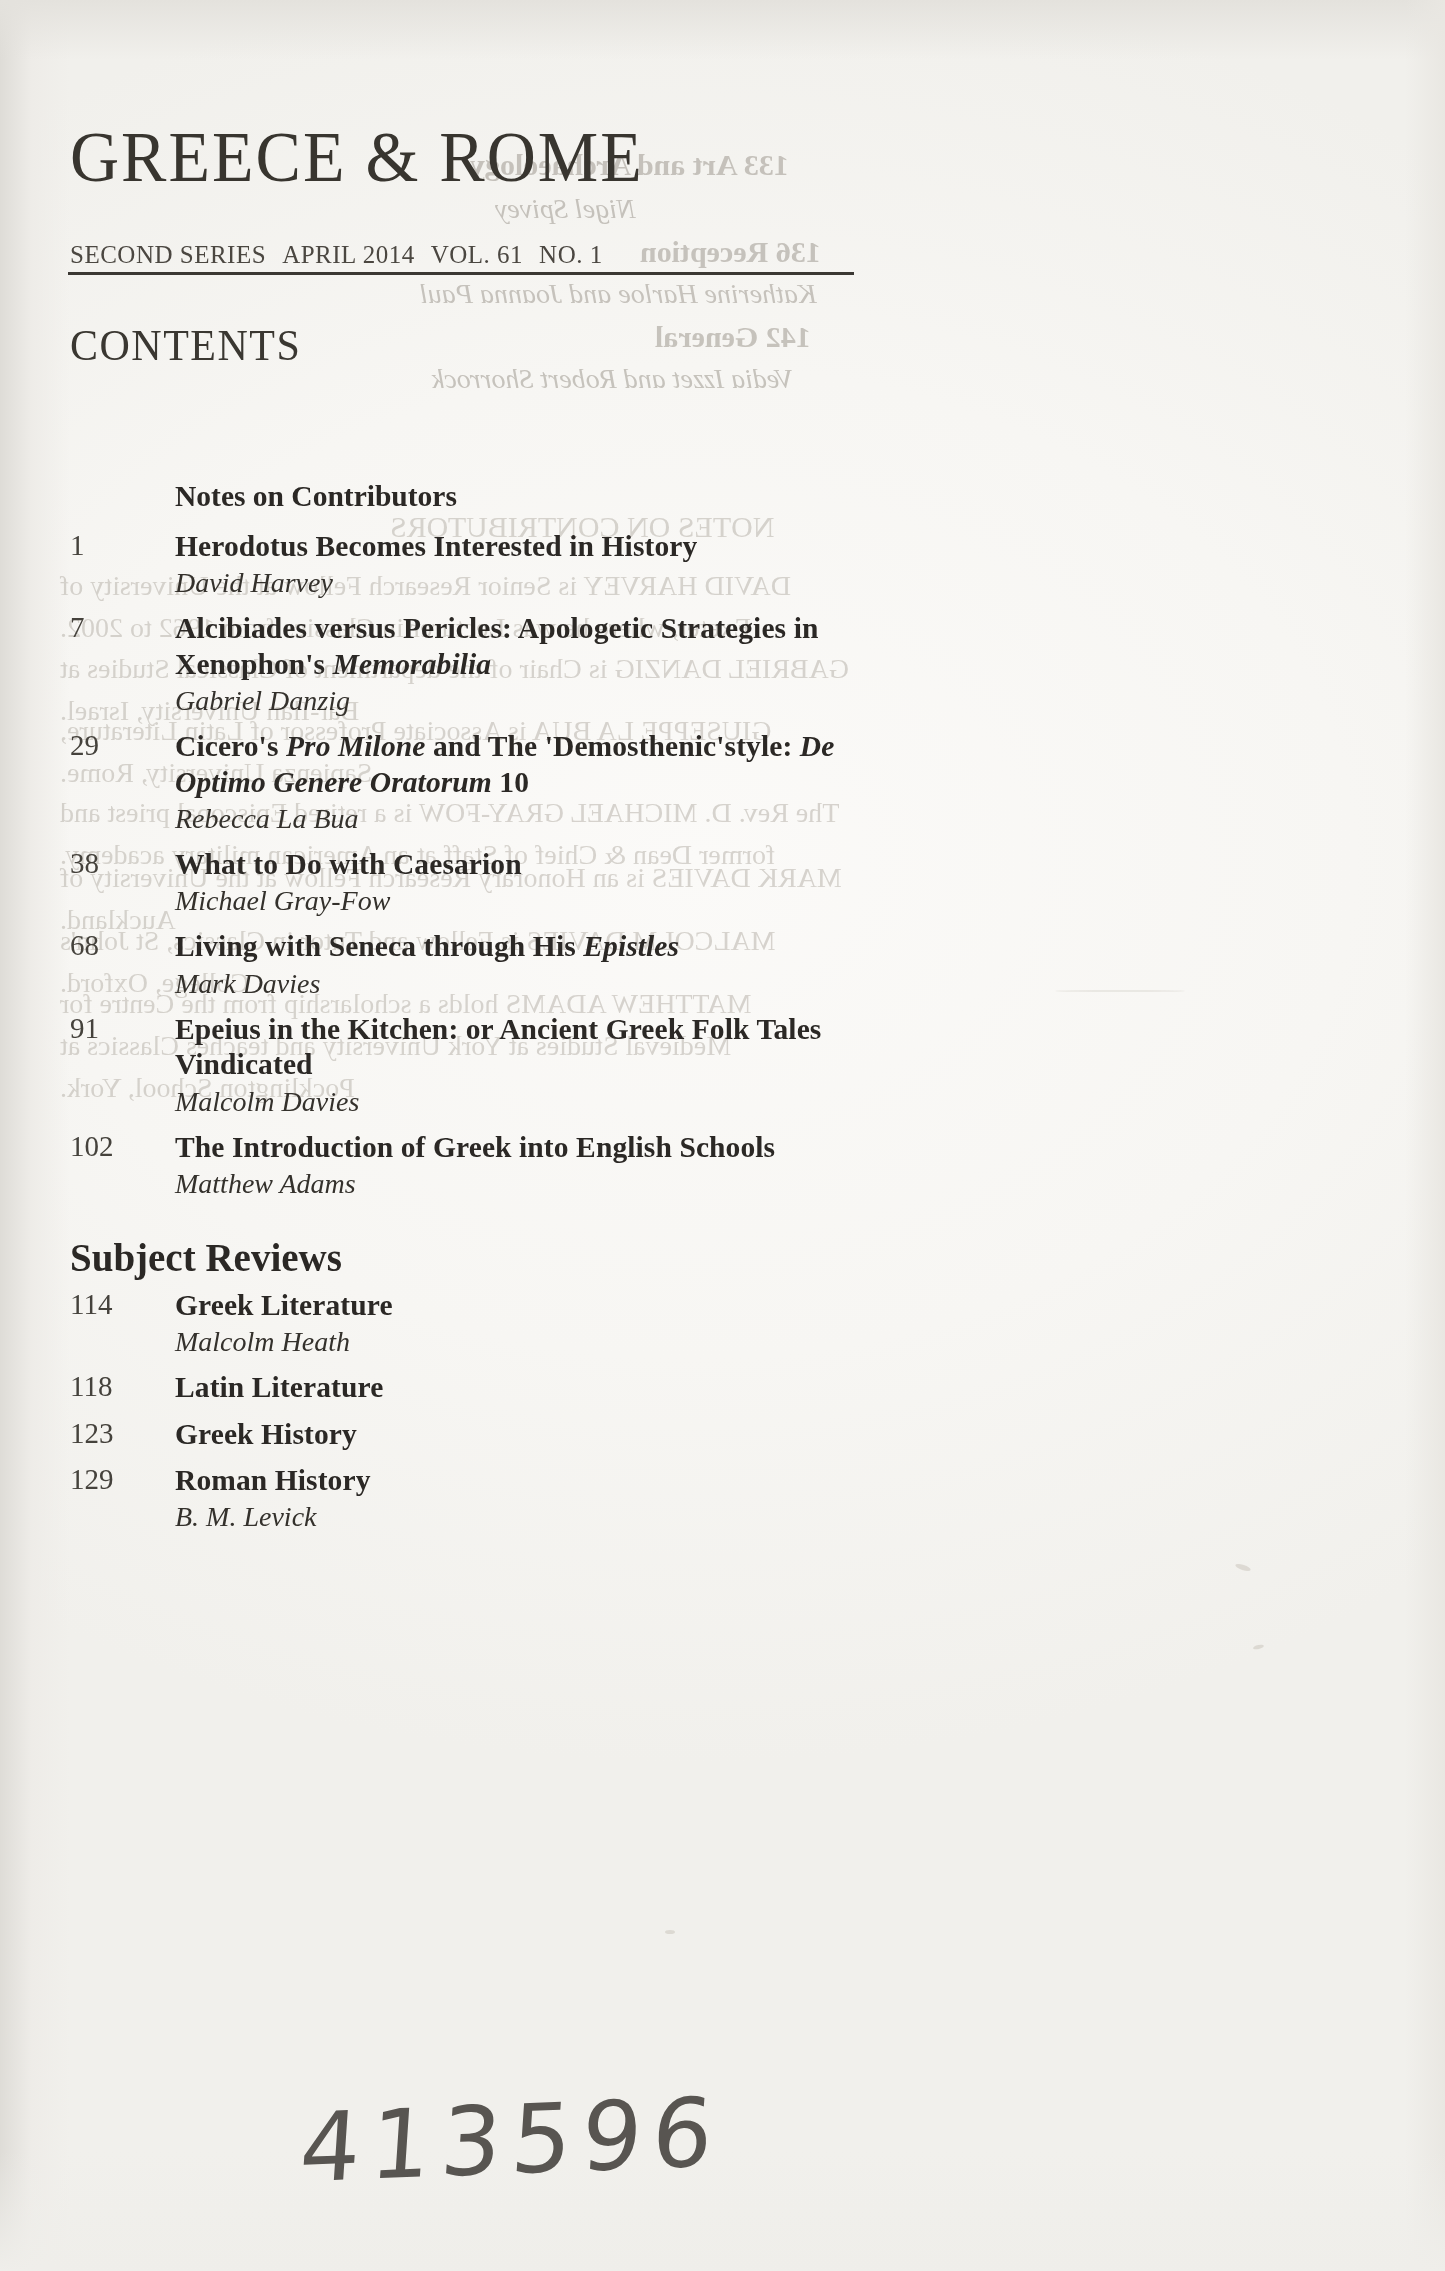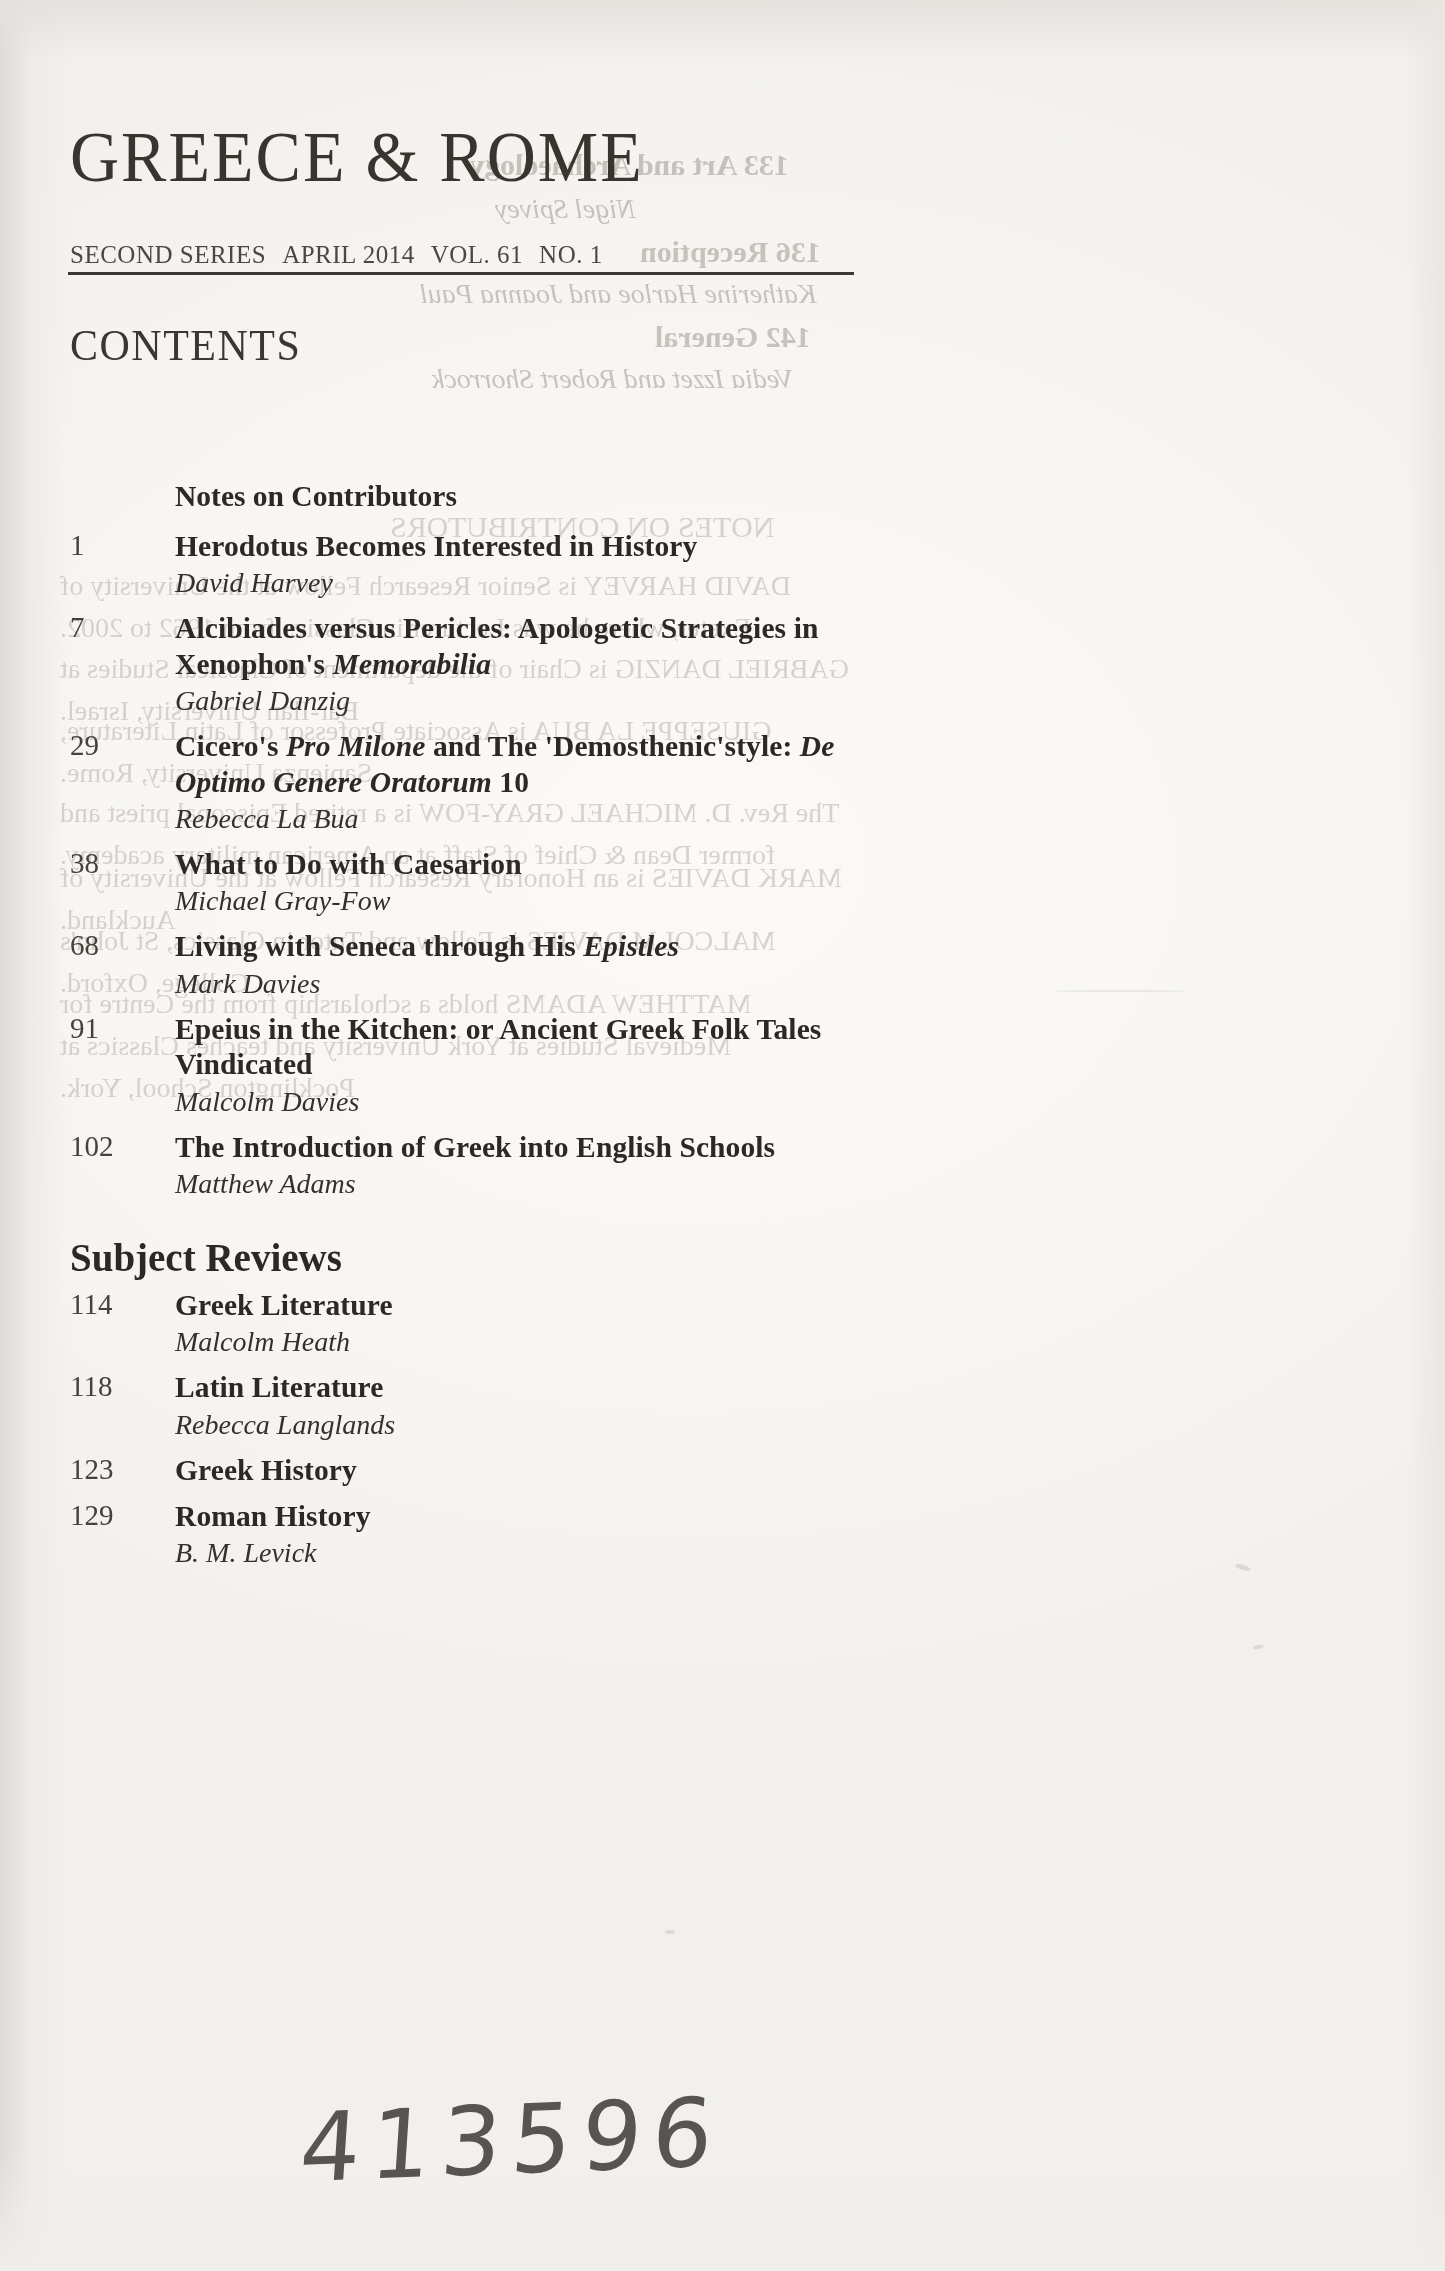--- a/index.html
+++ b/index.html
@@ -298,21 +298,20 @@
             <div class="pg">114</div>
             <div class="body">
               <div class="title">Greek Literature</div>
               <div class="author">Malcolm Heath</div>
             </div>
           </div>
           <div class="entry rev">
             <div class="pg">118</div>
             <div class="body">
               <div class="title">Latin Literature</div>
-              <div class="author">Rebecca Langlands</div>
             </div>
           </div>
           <div class="entry rev">
             <div class="pg">123</div>
             <div class="body">
               <div class="title">Greek History</div>
             </div>
           </div>
           <div class="entry rev">
             <div class="pg">129</div>

